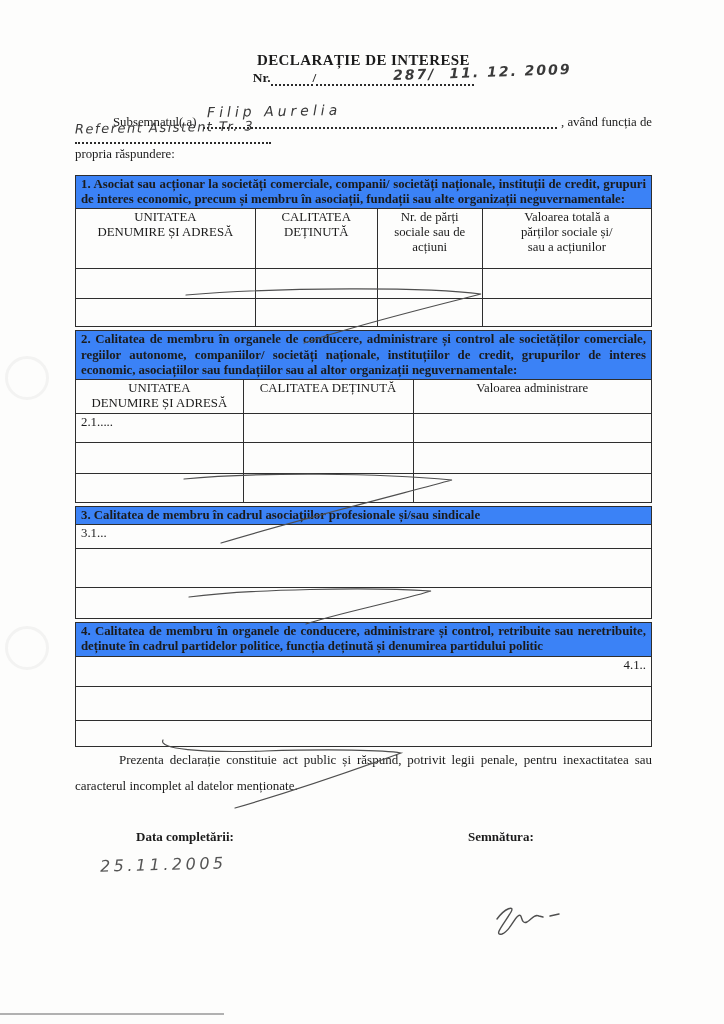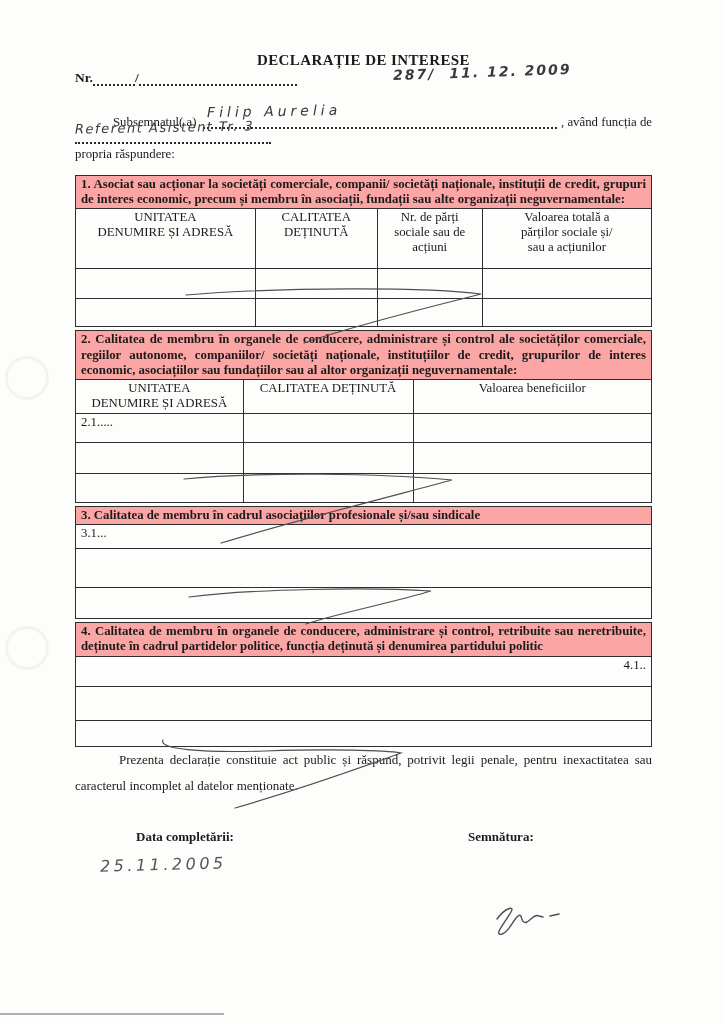--- a/index.html
+++ b/index.html
@@ -23,20 +23,21 @@
   }
   
   .title {
     text-align: center;
     font-size: 15px;
     font-weight: bold;
     letter-spacing: 0.4px;
   }
   .nr-line {
     position: relative;
+    text-align: center;
     font-size: 13.5px;
     font-weight: bold;
     margin-top: 1px;
     height: 22px;
   }
   .nr-inner { display: inline-flex; align-items: flex-end; }
   .dots {
     display: inline-block;
     border-bottom: 2px dotted #2a2a2a;
     height: 12px;
@@ -107,21 +108,21 @@
     border: 1px solid #2e2e2e;
     font-size: 12.8px;
     vertical-align: top;
     padding: 1px 5px;
   }
   td.heading {
     font-weight: bold;
     text-align: justify;
     line-height: 15.2px;
     padding: 3px 6px 4px 6px;
-    background: #fca5a5;
+    background: #3b82f6;
   }
   td.colhead {
     text-align: center;
     vertical-align: top;
     white-space: pre-line;
     line-height: 15px;
     padding-top: 2px;
   }
   td.rowlabel { font-size: 12.5px; }
   .s1 .colhead-row td { height: 60px; }
@@ -278,21 +279,21 @@
             <col style="width:29.5%">
           </colgroup>
         <tbody>
             <tr>
               <td class="heading" colspan="3">2. Calitatea de membru în organele de conducere, administrare și control ale societăților comerciale, regiilor autonome, companiilor/ societăți naționale, instituțiilor de credit, grupurilor de interes economic, asociațiilor sau fundațiilor sau al altor organizații neguvernamentale:</td>
             </tr>
         <tr class="colhead-row">
           <td class="colhead">UNITATEA
 DENUMIRE ȘI ADRESĂ</td>
           <td class="colhead">CALITATEA DEȚINUTĂ</td>
-          <td class="colhead">Valoarea beneficiilor</td>
+          <td class="colhead">Valoarea administrare</td>
         </tr>
         <tr class="r1">
           <td class="rowlabel">2.1.....</td>
           <td></td>
           <td></td>
         </tr>
         <tr class="r2">
           <td></td>
           <td></td>
           <td></td>

